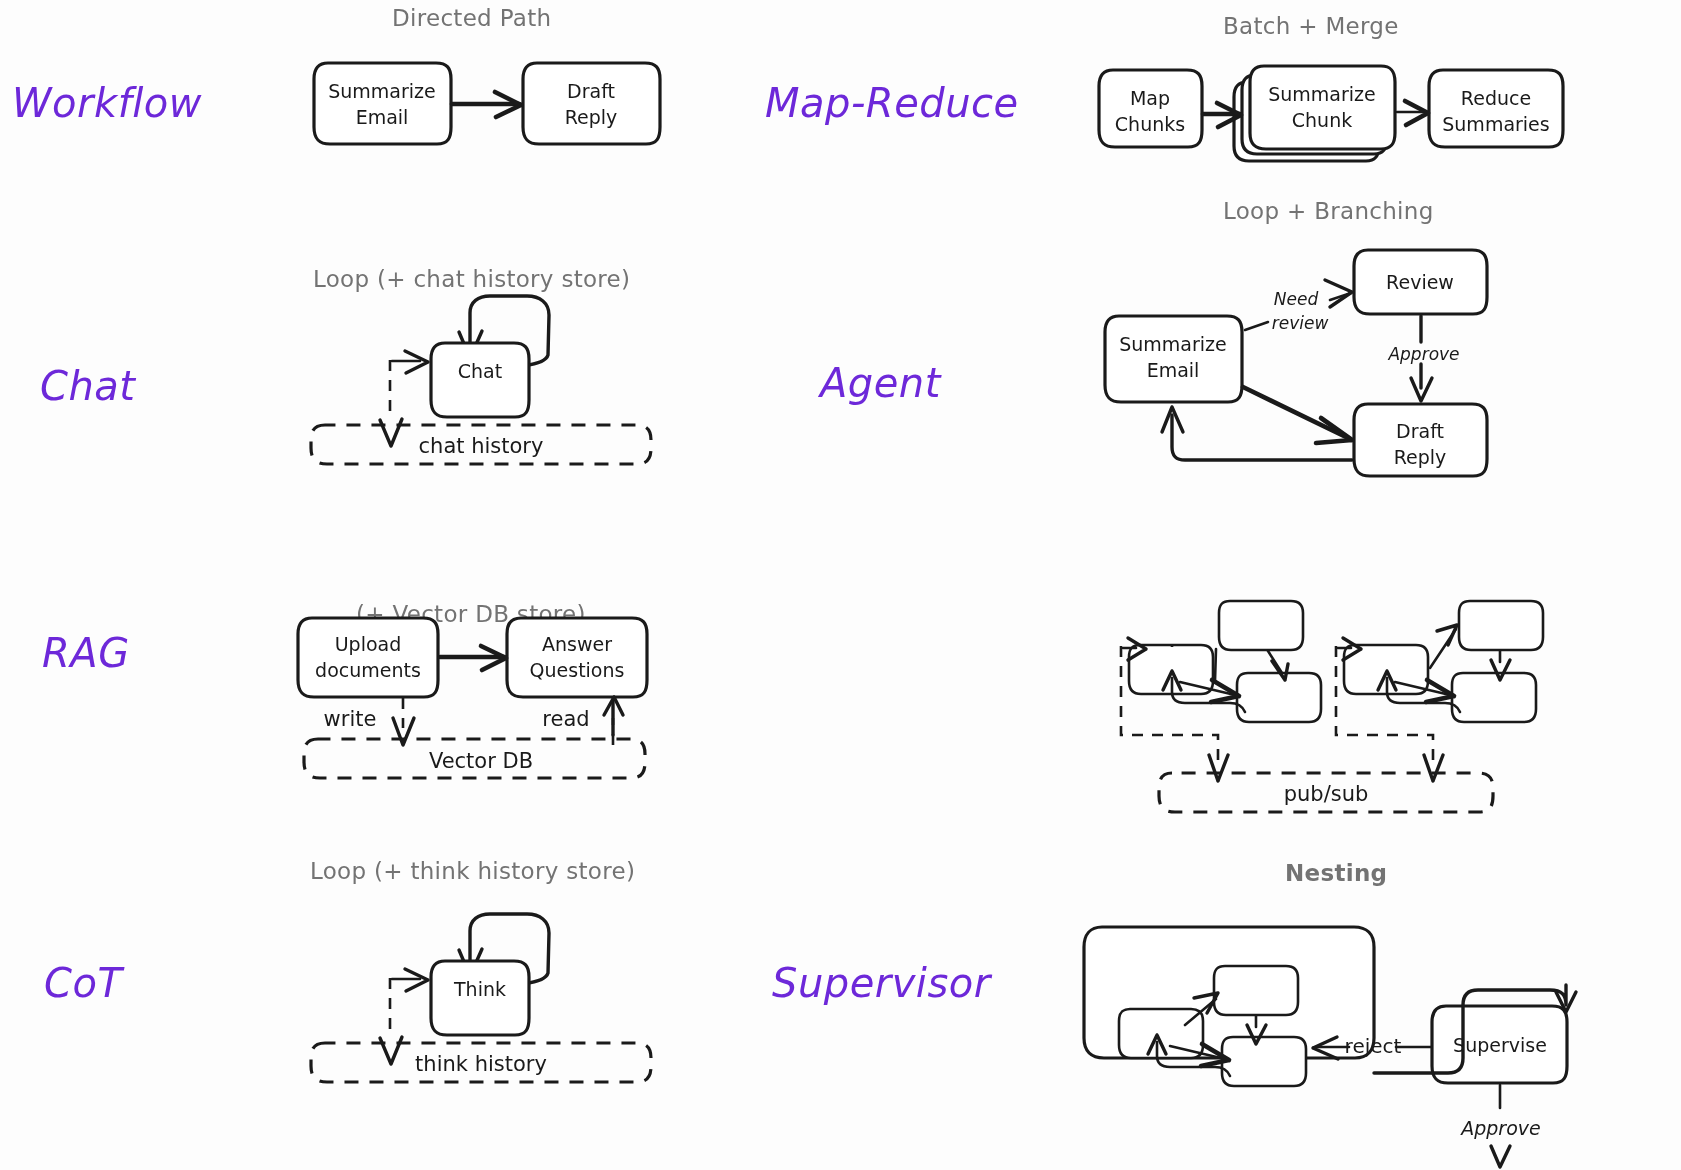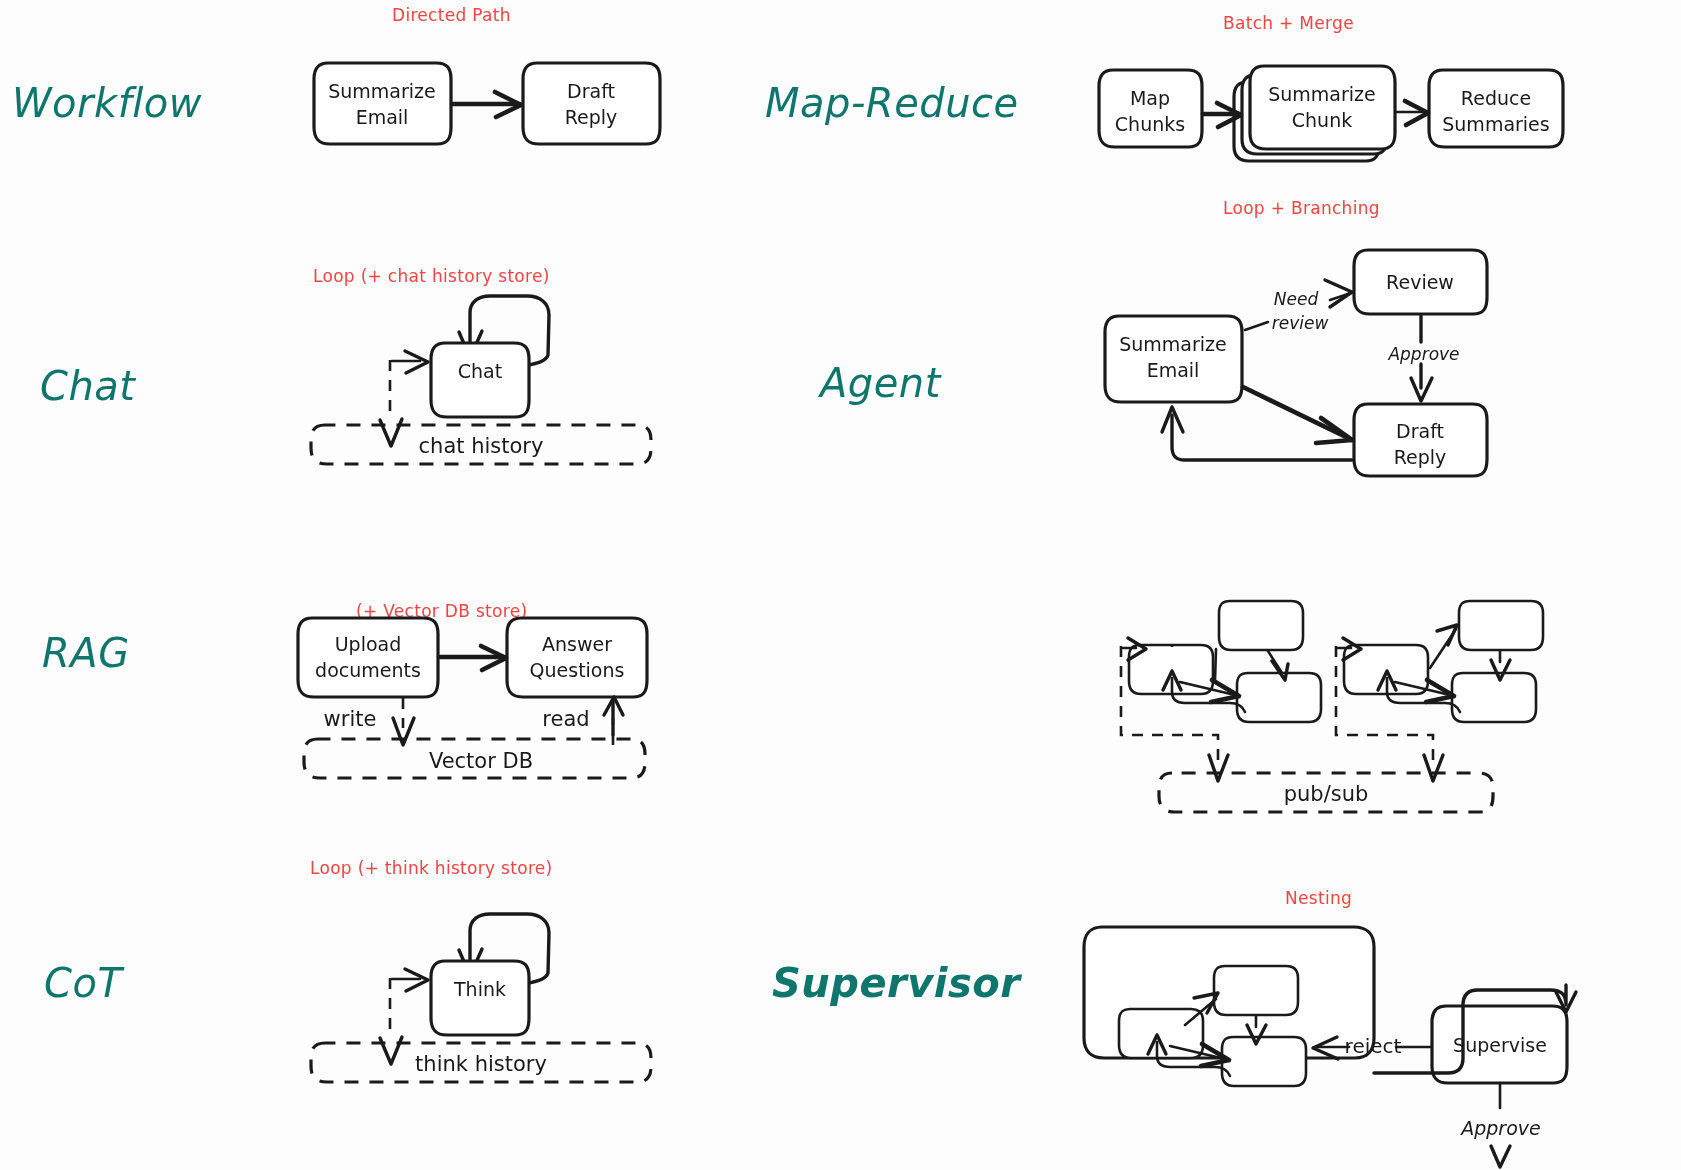--- a/index.html
+++ b/index.html
@@ -5,29 +5,29 @@
   html,body{margin:0;padding:0;}
   body{
     width:1681px;height:1170px;background:#fdfdfd;
     font-family:"DejaVu Sans", sans-serif;
     overflow:hidden;position:relative;
   }
   #board{position:absolute;left:0;top:0;width:1681px;height:1170px;}
   .row-label{
     position:absolute;
     font-family:"DejaVu Sans", sans-serif;
-    font-size:40px;font-weight:400;color:#0f766e;
+    font-size:40px;font-weight:400;color:#6d28d9;
     letter-spacing:0.5px;
     font-style:italic;
     white-space:nowrap;
   }
   .cap{
     position:absolute;
     font-family:"DejaVu Sans", sans-serif;
-    font-size:17px;color:#ef4444;white-space:nowrap;
+    font-size:23px;color:#737373;white-space:nowrap;
     letter-spacing:0.3px;
   }
   .node-txt{
     font-family:"DejaVu Sans", sans-serif;
     font-size:19px;fill:#1a1a1a;text-anchor:middle;
   }
   .edge-lbl{
     font-family:"DejaVu Sans", sans-serif;
     font-size:17px;fill:#1a1a1a;text-anchor:middle;font-style:italic;
   }
@@ -49,29 +49,29 @@
 
 <div id="board">
 
   <div class="row-label" style="left:12px;top:80px;">Workflow</div>
   <div class="row-label" style="left:40px;top:363px;">Chat</div>
   <div class="row-label" style="left:42px;top:630px;">RAG</div>
   <div class="row-label" style="left:44px;top:960px;">CoT</div>
 
   <div class="row-label" style="left:765px;top:80px;">Map-Reduce</div>
   <div class="row-label" style="left:820px;top:360px;">Agent</div>
-  <div class="row-label" style="left:772px;top:960px;font-weight:bold;">Supervisor</div>
+  <div class="row-label" style="left:772px;top:960px;">Supervisor</div>
 
   <div class="cap" style="left:392px;top:5px;">Directed Path</div>
   <div class="cap" style="left:1223px;top:13px;">Batch + Merge</div>
   <div class="cap" style="left:313px;top:243px;margin-top:23px;">Loop (+ chat history store)</div>
   <div class="cap" style="left:1223px;top:198px;">Loop + Branching</div>
   <div class="cap" style="left:356px;top:561px;margin-top:40px;">(+ Vector DB store)</div>
   <div class="cap" style="left:310px;top:858px;">Loop (+ think history store)</div>
-  <div class="cap" style="left:1285px;top:888px;">Nesting</div>
+  <div class="cap" style="left:1285px;top:860px;font-weight:bold;">Nesting</div>
 
   <svg width="1681" height="1170" viewBox="0 0 1681 1170" style="position:absolute;left:0;top:0;">
 
     <g>
       <path class="box" d="M328,63 C318,63 314,69 314,79 L314,127 C314,139 319,144 330,144 L437,144 C448,144 451,138 451,127 L451,79 C451,68 447,63 436,63 Z"></path>
       <text class="node-txt" x="382" y="98">Summarize</text>
       <text class="node-txt" x="382" y="124">Email</text>
 
       <path class="box" d="M537,63 C527,63 523,69 523,79 L523,127 C523,139 528,144 539,144 L646,144 C657,144 660,138 660,127 L660,79 C660,68 656,63 645,63 Z"></path>
       <text class="node-txt" x="591" y="98">Draft</text>

